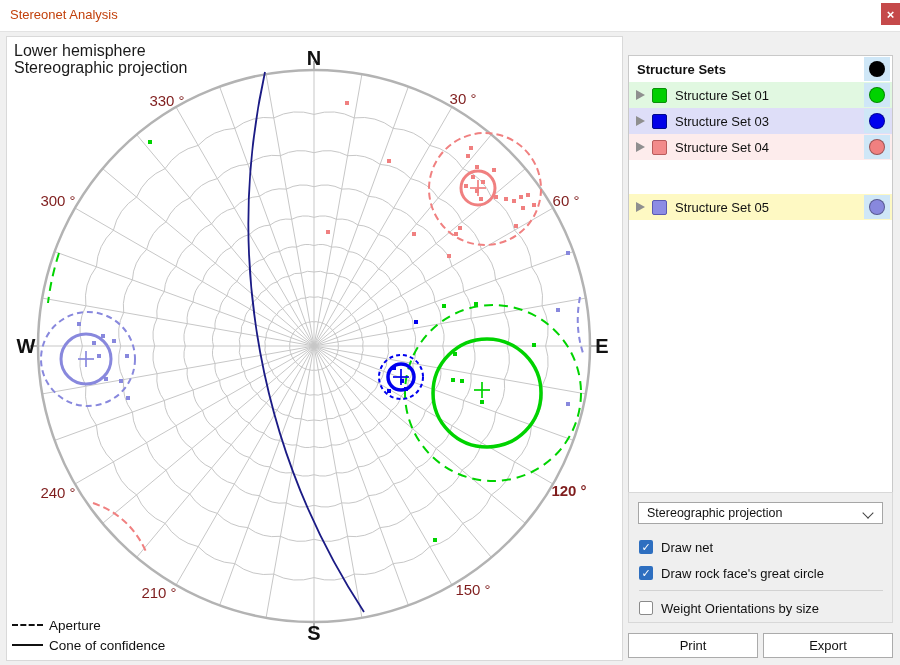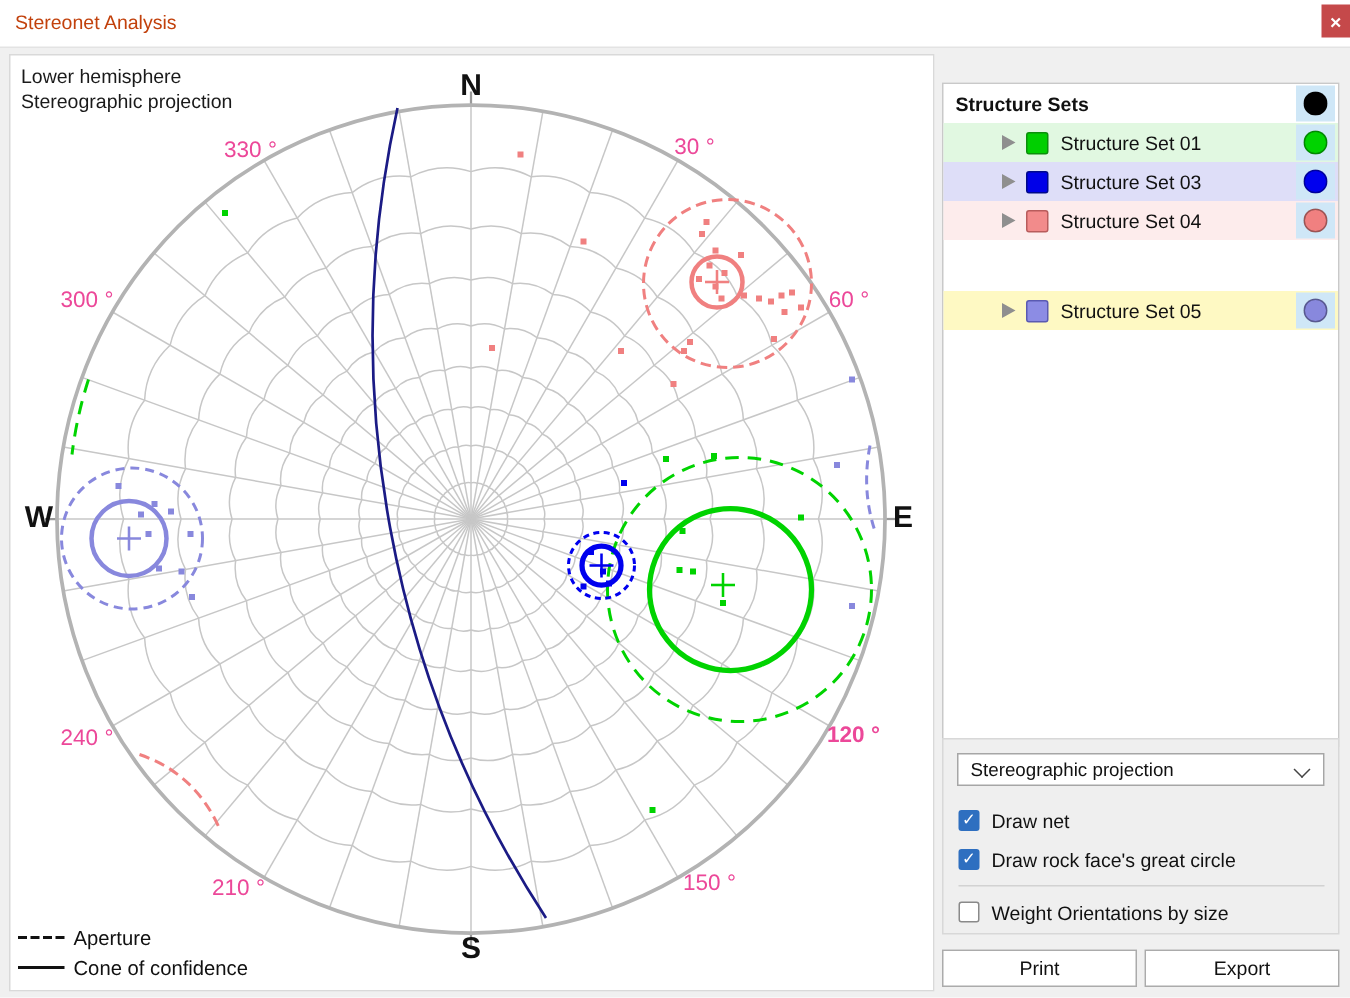--- a/index.html
+++ b/index.html
@@ -9,38 +9,38 @@
     font-family:"Liberation Sans", sans-serif;
     -webkit-font-smoothing:antialiased;
   }
   
   .titlebar { position:absolute; left:0; top:0; width:900px; height:31px; background:#ffffff; border-bottom:1px solid #e3e3e3; }
   .title { position:absolute; left:10px; top:7px; font-size:13px; color:#c2410c; }
   .close-btn { position:absolute; left:881px; top:3px; width:19px; height:22px; background:#c5494a; color:#ffffff;
     border:none; padding:0; font-size:13px; font-weight:bold; line-height:21px; text-align:center; font-family:inherit; cursor:pointer; }
   
   .plot-box { position:absolute; left:6px; top:36px; width:615px; height:623px; background:#ffffff; border:1px solid #d9d9d9; }
-  .corner-note { position:absolute; left:7px; top:5px; font-size:13px; line-height:17px; color:#1a1a1a; }
+  .corner-note { position:absolute; left:7px; top:5px; font-size:16px; line-height:17px; color:#1a1a1a; }
   #netSvg { position:absolute; left:0; top:0; }
   .compass { position:absolute; transform:translate(-50%,-50%); font-size:20px; font-weight:bold; color:#111; }
   .compass.n { left:307px; top:21px; }
   .compass.s { left:307px; top:596px; }
   .compass.w { left:19px;  top:309px; }
   .compass.e { left:595px; top:309px; }
-  .deg-label { position:absolute; transform:translate(-50%,-50%); font-size:15px; color:#ec4899; white-space:nowrap; }
+  .deg-label { position:absolute; transform:translate(-50%,-50%); font-size:15px; color:#7f1d1d; white-space:nowrap; }
   .legend { position:absolute; left:5px; bottom:5px; }
   .legend-row { display:flex; align-items:center; height:20px; font-size:13.5px; color:#111; }
   .legend-line { width:31px; margin-right:6px; border-top:2px solid #111; }
   .legend-line.dashed { border-top-style:dashed; }
   
   .sets-panel { position:absolute; left:628px; top:55px; width:265px; height:443px; box-sizing:border-box;
     background:#ffffff; border:1px solid #c9c9c9; }
   .sets-header { position:relative; height:26px; display:flex; align-items:center; }
   .sets-header-label { margin-left:8px; font-size:13px; font-weight:bold; color:#111; }
-  .set-row { position:relative; height:26px; display:flex; align-items:center;padding-left:32px; }
+  .set-row { position:relative; height:26px; display:flex; align-items:center; }
   .tri { width:0; height:0; border-style:solid; border-width:5px 0 5px 9px;
     border-color:transparent transparent transparent #8f8f8f; margin-left:7px; flex:none; }
   .swatch { width:15px; height:15px; border-radius:2px; margin-left:7px; box-sizing:border-box; flex:none; }
   .set-label { margin-left:8px; font-size:13px; color:#111; white-space:nowrap; }
   .dot-cell { position:absolute; right:2px; top:1px; width:26px; height:24px; background:#cfe7f7;
     display:flex; align-items:center; justify-content:center; }
   .dot { width:16px; height:16px; border-radius:50%; border:1px solid rgba(0,0,0,0.35); box-sizing:border-box; }
   
   .controls-panel { position:absolute; left:628px; top:492px; width:265px; height:131px; box-sizing:border-box;
     background:#efefef; border:1px solid #d8d8d8; }

